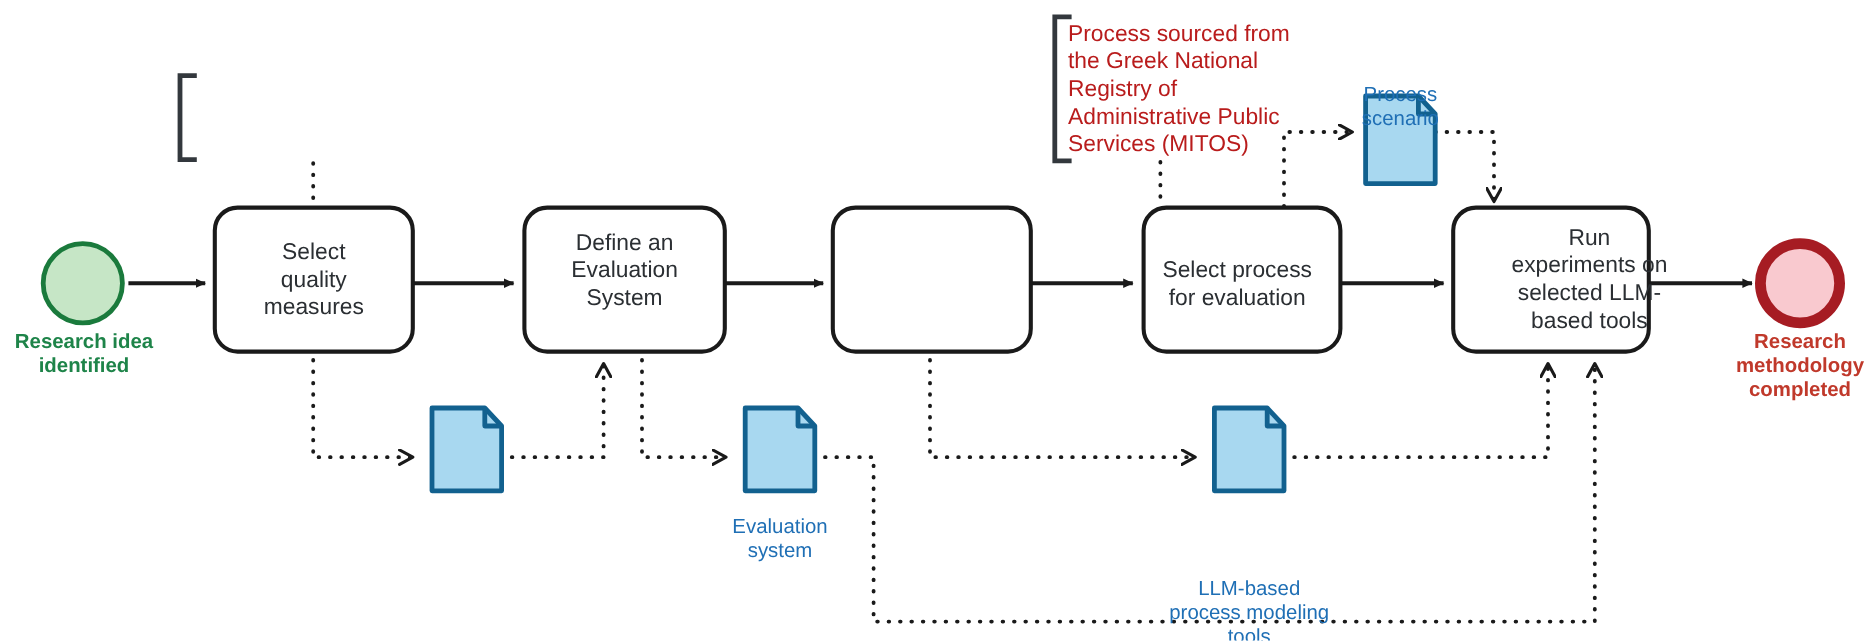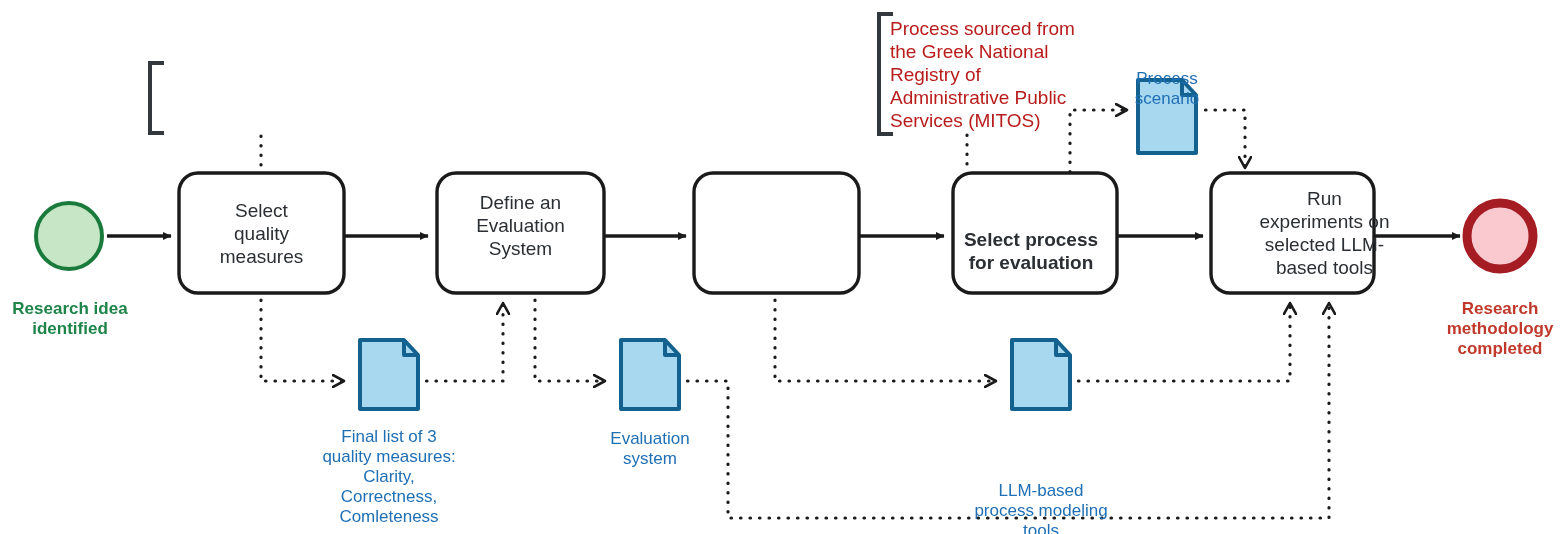--- a/index.html
+++ b/index.html
@@ -35,21 +35,20 @@
     font-size: 19px;
     line-height: 23px;
     display: flex;
     align-items: center;
     justify-content: center;
   }
   .event-label {
     font-size: 17px;
     line-height: 20px;
     font-weight: 600;
-    margin-top: 24px;
   }
   .event-label.start { color: #1e8449; }
   .event-label.end   { color: #c0392b; }
   .dataobj-label {
     color: #1f6fb5;
     font-size: 17px;
     line-height: 20px;
   }
   .annot-text {
     color: #b91c1c;
@@ -145,33 +144,28 @@
 
   <div class="task-label" style="left:179px; top:173px; width:165px; height:120px;">Select
 quality
 measures</div>
 
   <div class="task-label" style="left:437px; top:173px; width:167px; height:105px;">Define an
 Evaluation
 System</div>
 
 
-  <div class="task-label" style="left:953px; top:191px; width:156px; height:120px;font-weight:bold;">Select process
+  <div class="task-label" style="left:953px; top:177px; width:156px; height:120px;">Select process
 for evaluation</div>
 
   <div class="task-label" style="left:1211px; top:173px; width:163px; height:120px;margin-left:32px;">Run
 experiments on
 selected LLM-
 based tools</div>
 
-  <div class="dataobj-label" style="left:301px; top:427px; width:176px;">Final list of 3
-quality measures:
-Clarity,
-Correctness,
-Comleteness</div>
 
   <div class="dataobj-label" style="left:578px; top:429px; width:144px;">Evaluation
 system</div>
 
   <div class="dataobj-label" style="left:950px; top:438px; width:182px;margin-top:43px;">LLM-based
 process modeling
 tools</div>
 
   <div class="dataobj-label" style="left:1092px; top:35px; width:150px;margin-top:34px;">Process
 scenario</div>

